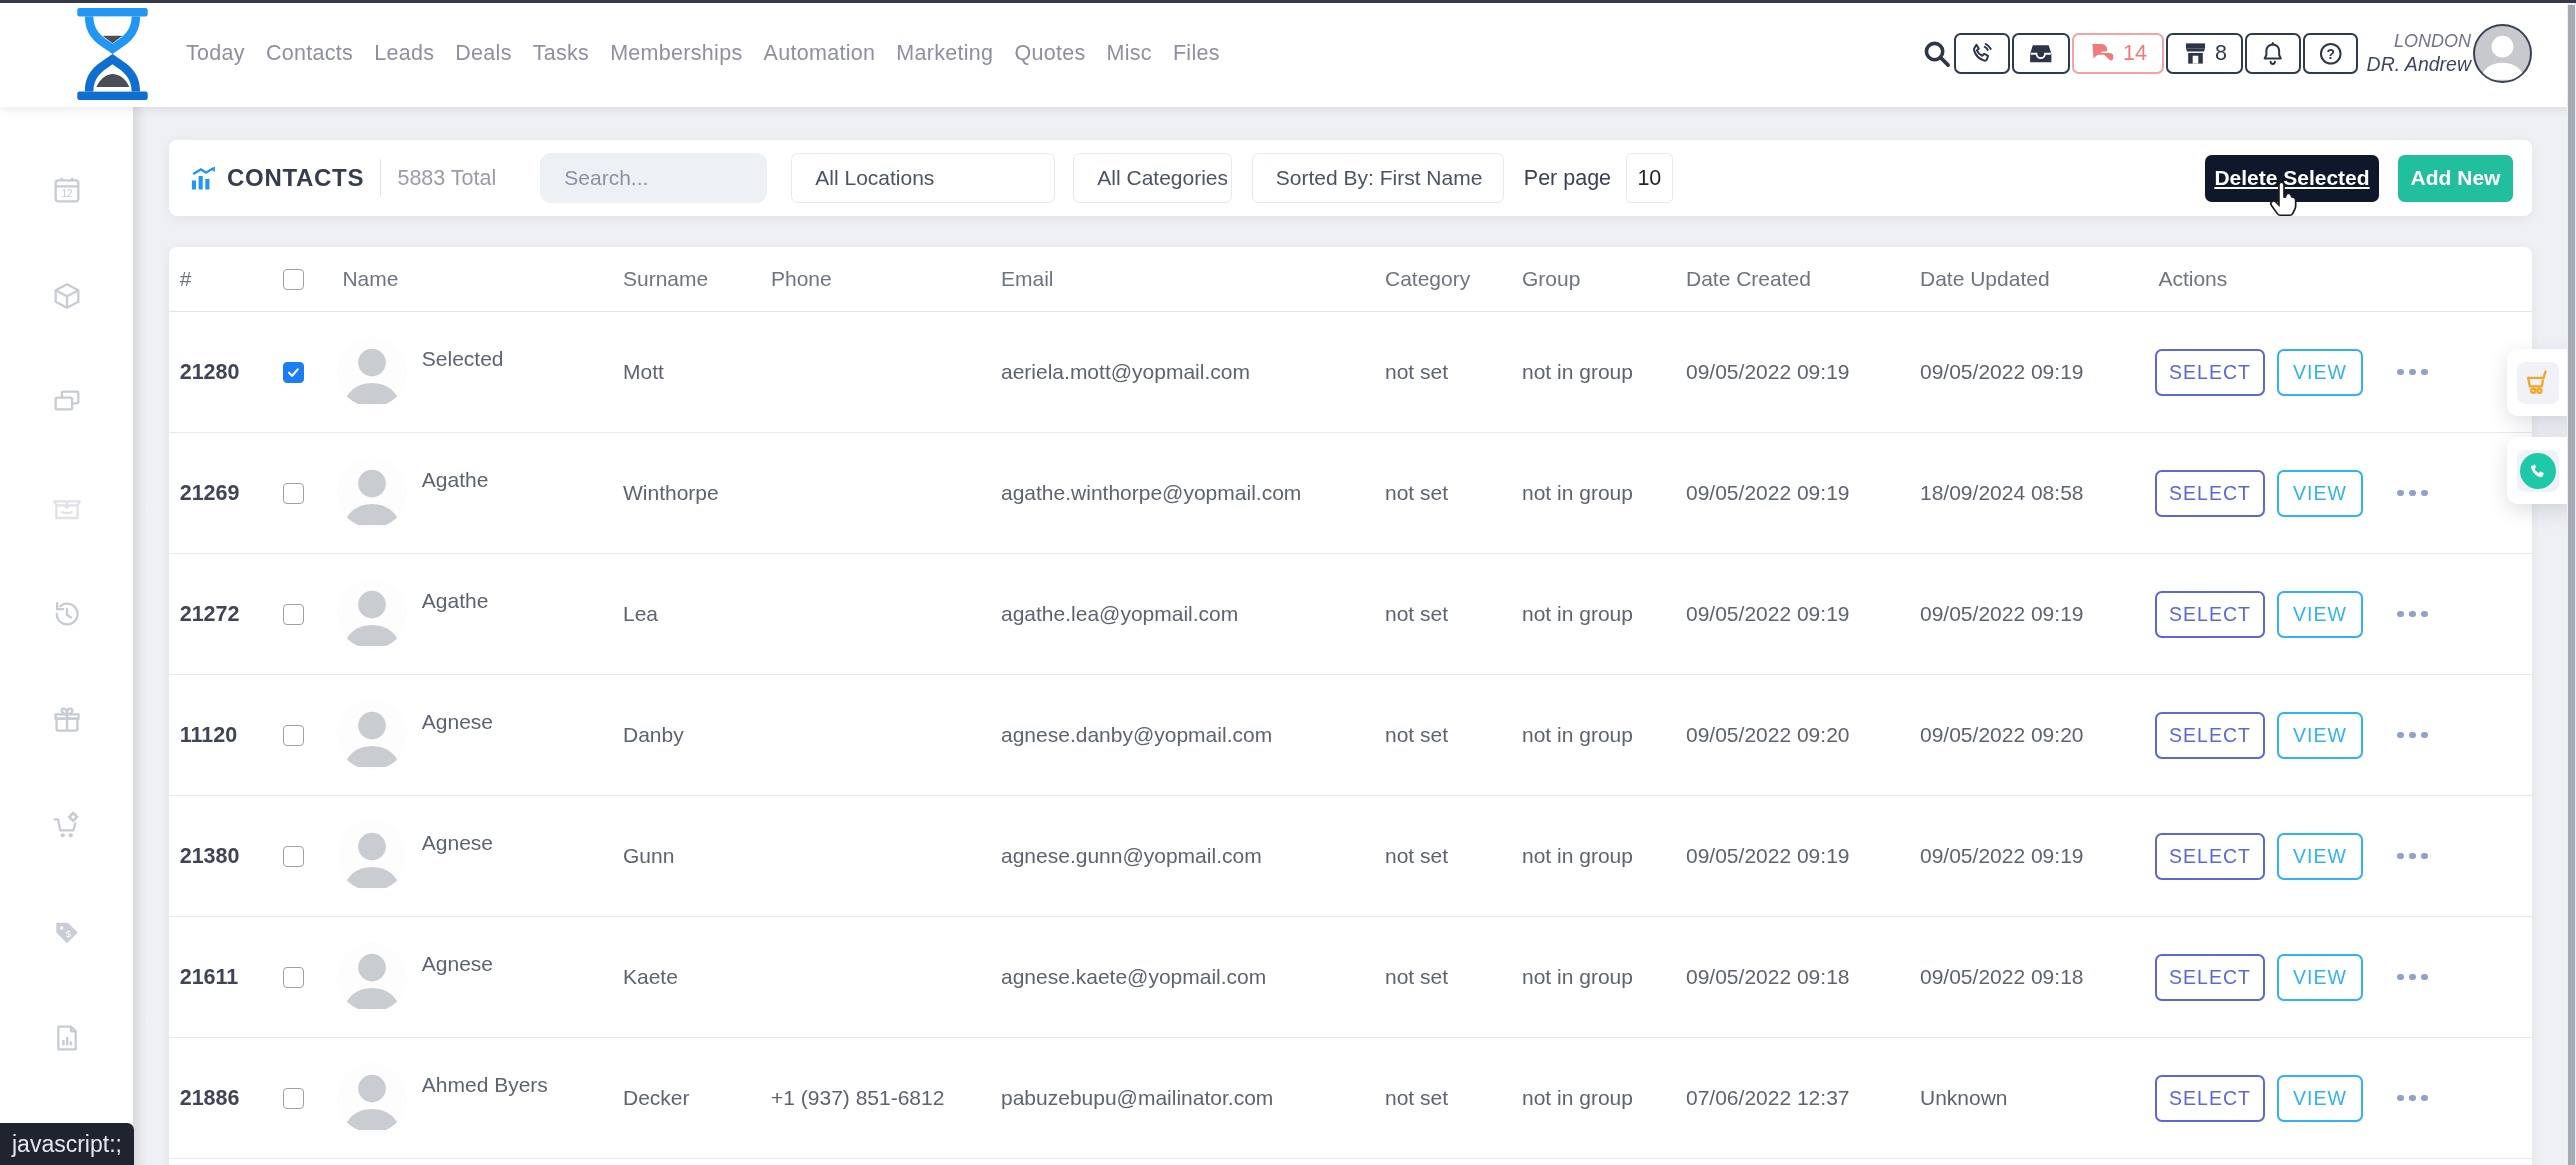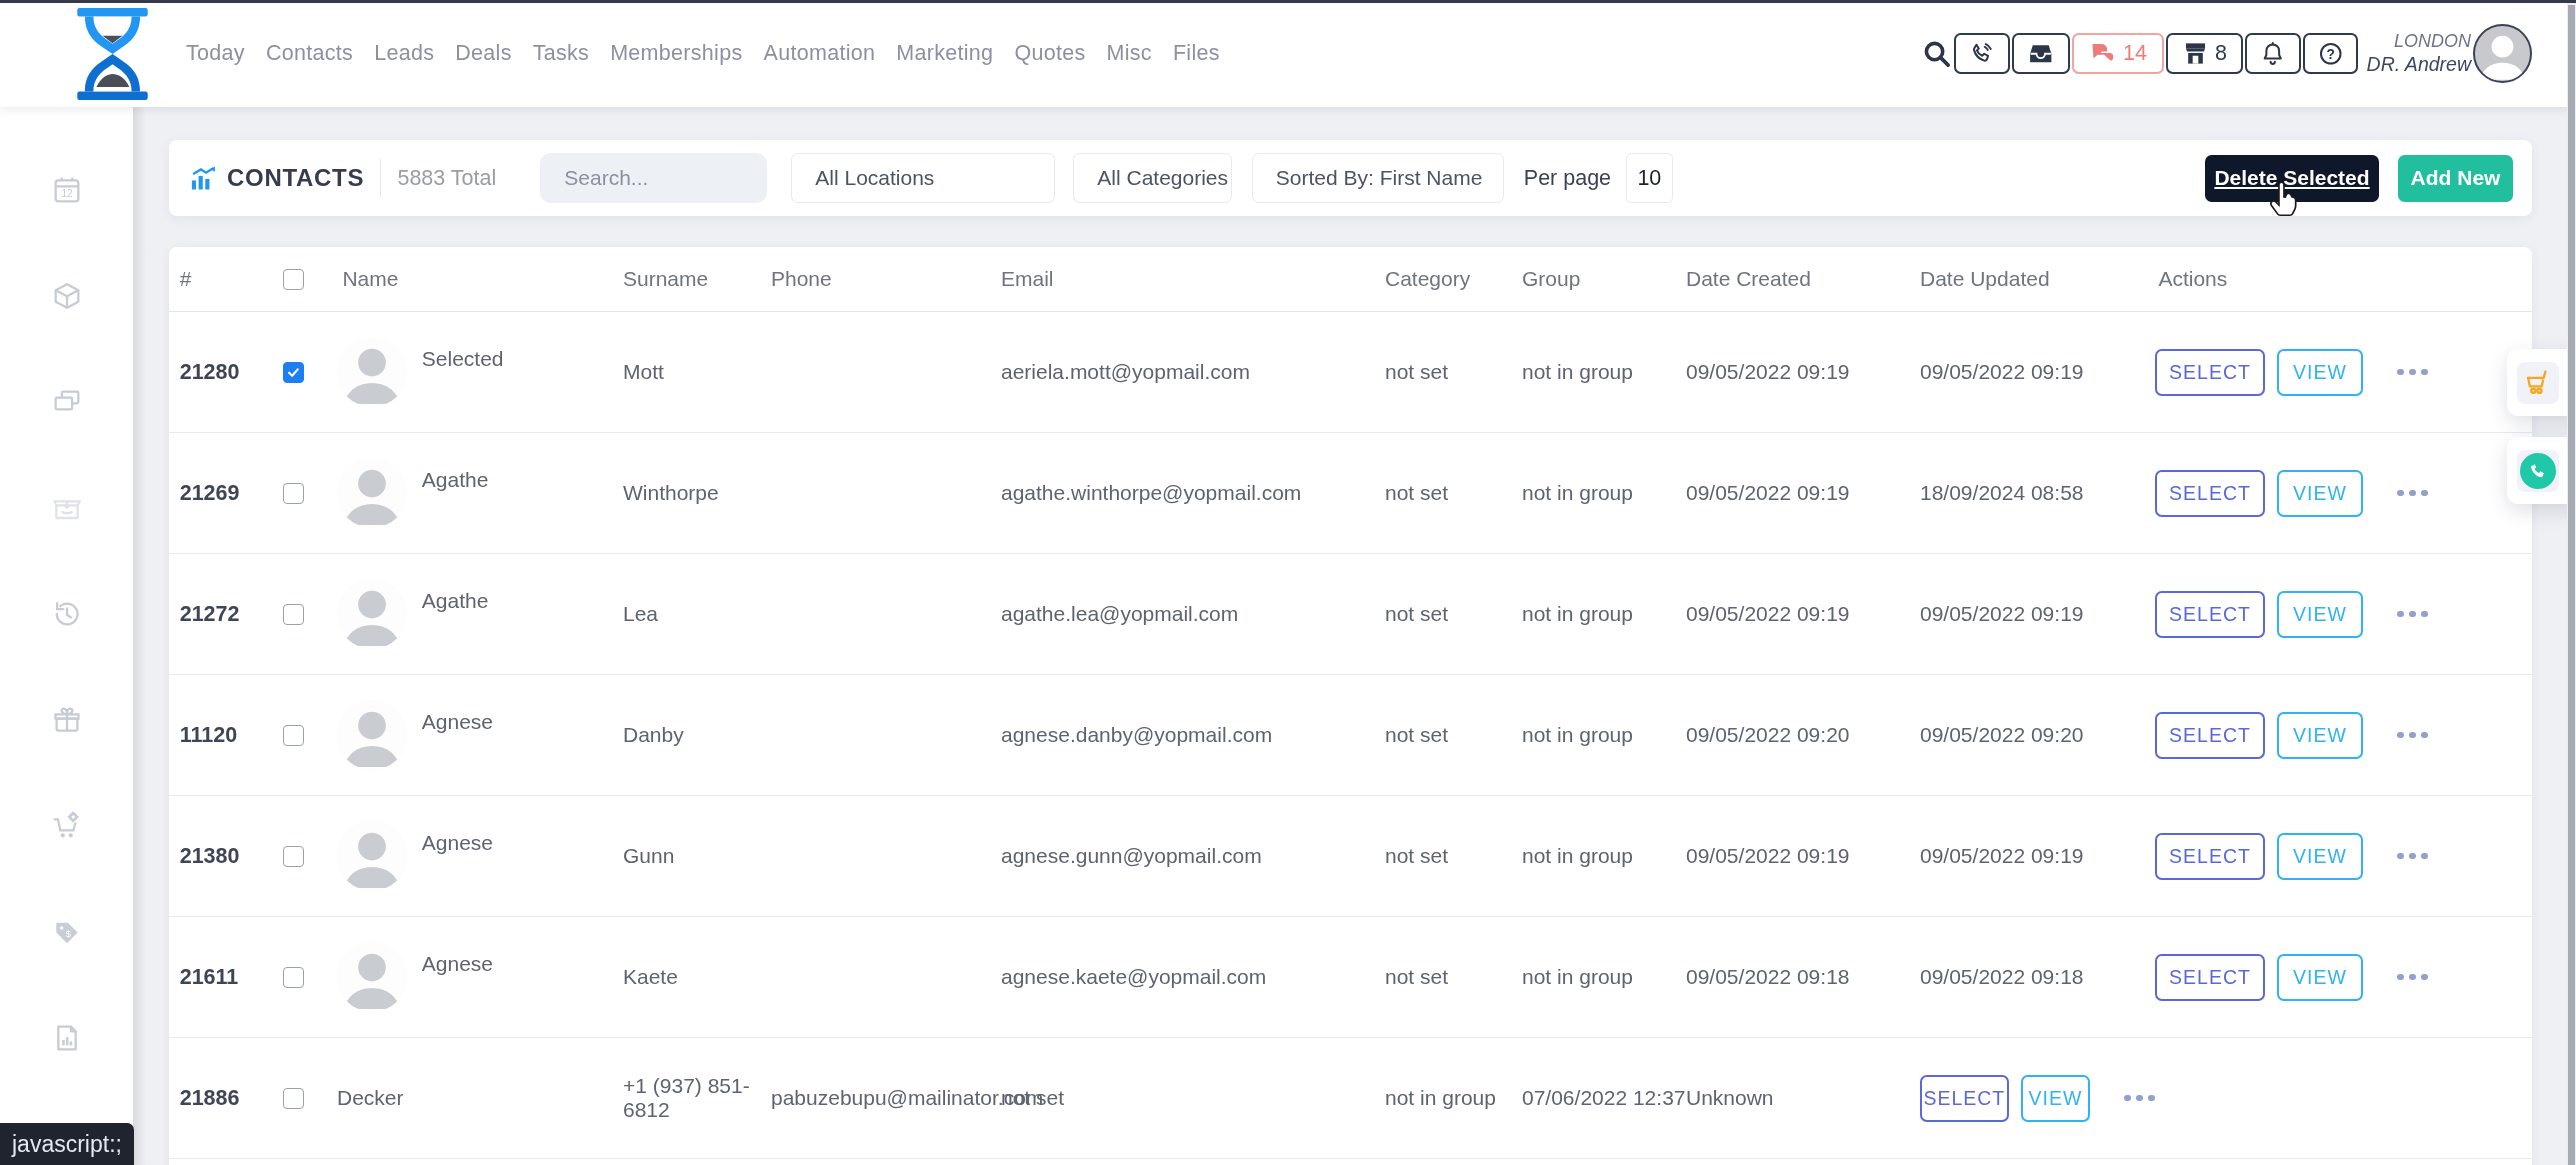--- a/index.html
+++ b/index.html
@@ -561,20 +561,30 @@
           </span>
     </div>
   </div>
       <div class="cols trow">
     <div class="c-id">21886</div>
     <div class="c-cb">
           <span class="cb">
       
     </span>
         </div>
+    <div class="c-name">
+      <span class="avatar">
+        <svg width="70" height="70" viewBox="0 0 48 48">
+          <circle cx="24" cy="24" r="24" fill="#fdfdfd"></circle>
+          <circle cx="24" cy="17.5" r="9.5" fill="#c9ccd1"></circle>
+          <path d="M5.5 46a18.5 14.5 0 0 1 37 0Z" fill="#c9ccd1"></path>
+        </svg>
+      </span>
+      <span class="nm-txt">Ahmed Byers</span>
+    </div>
     <div>Decker</div>
     <div>+1 (937) 851-6812</div>
     <div>pabuzebupu@mailinator.com</div>
     <div>not set</div>
     <div>not in group</div>
     <div>07/06/2022 12:37</div>
     <div>Unknown</div>
     <div class="c-actions">
       <span class="abtn select">SELECT</span>
       <span class="abtn view">VIEW</span>

